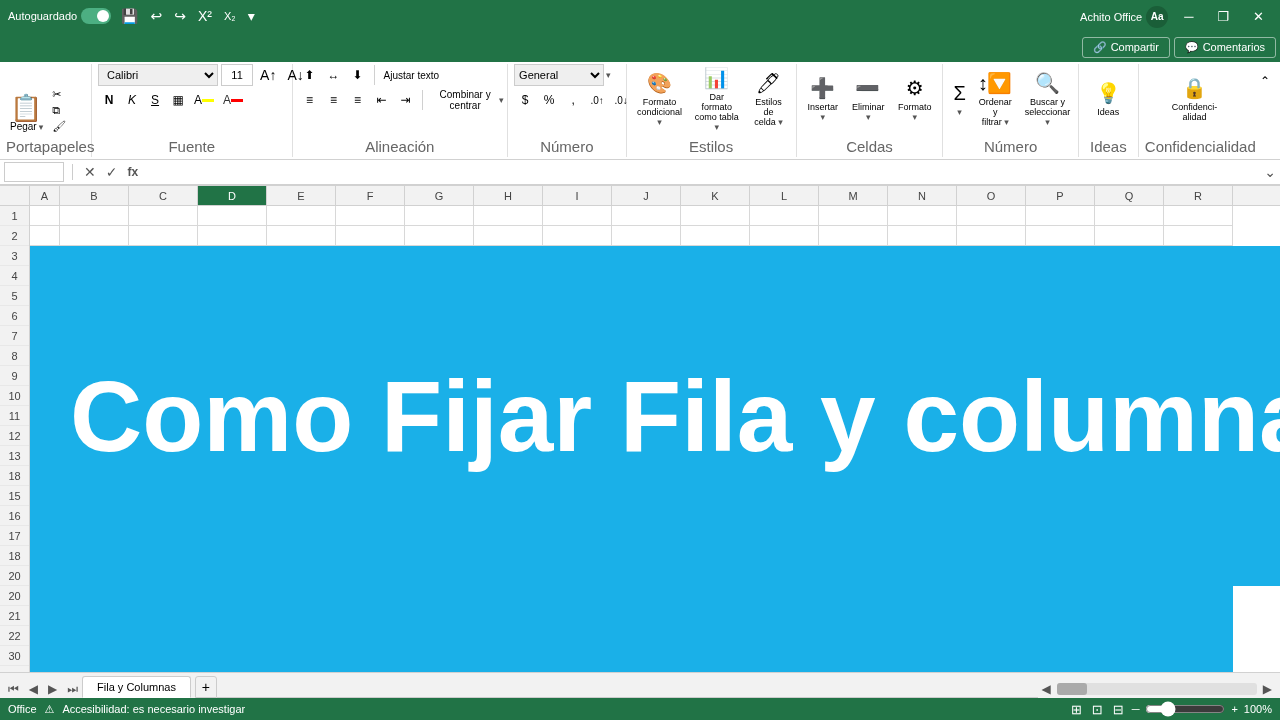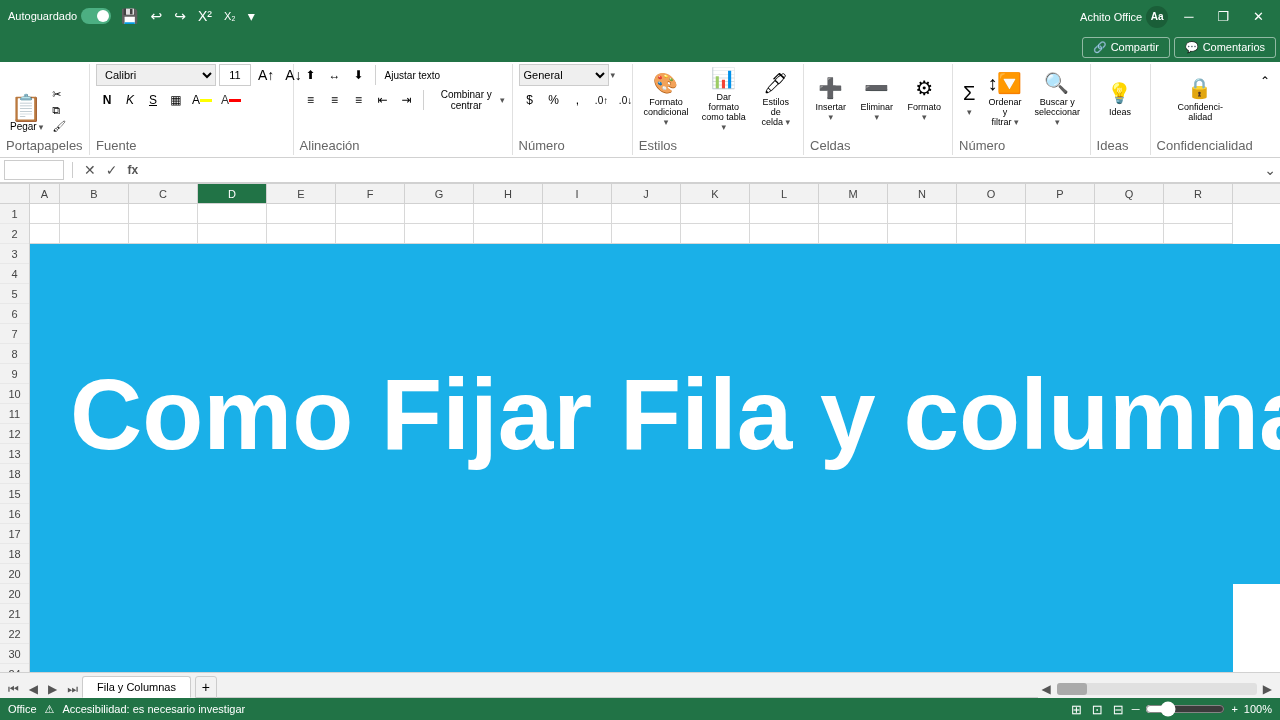--- a/index.html
+++ b/index.html
@@ -298,23 +298,23 @@
 
     .rsec {
       display: flex;
       flex-direction: column;
       padding: 0 6px;
       border-right: 1px solid #e0e0e0;
       min-width: fit-content;
     }
     .rsec-top { display: flex; align-items: flex-end; gap: 2px; flex: 1; }
     .rsec-label {
-      font-size: 13px;
+      font-size: 15px;
       color: #666;
-      text-align: left;
+      text-align: center;
       padding: 3px 0 2px 0;
       border-top: 1px solid transparent;
       width: 100%;
     }
 
     
     .paste-big {
       display: flex;
       flex-direction: column;
       align-items: center;

